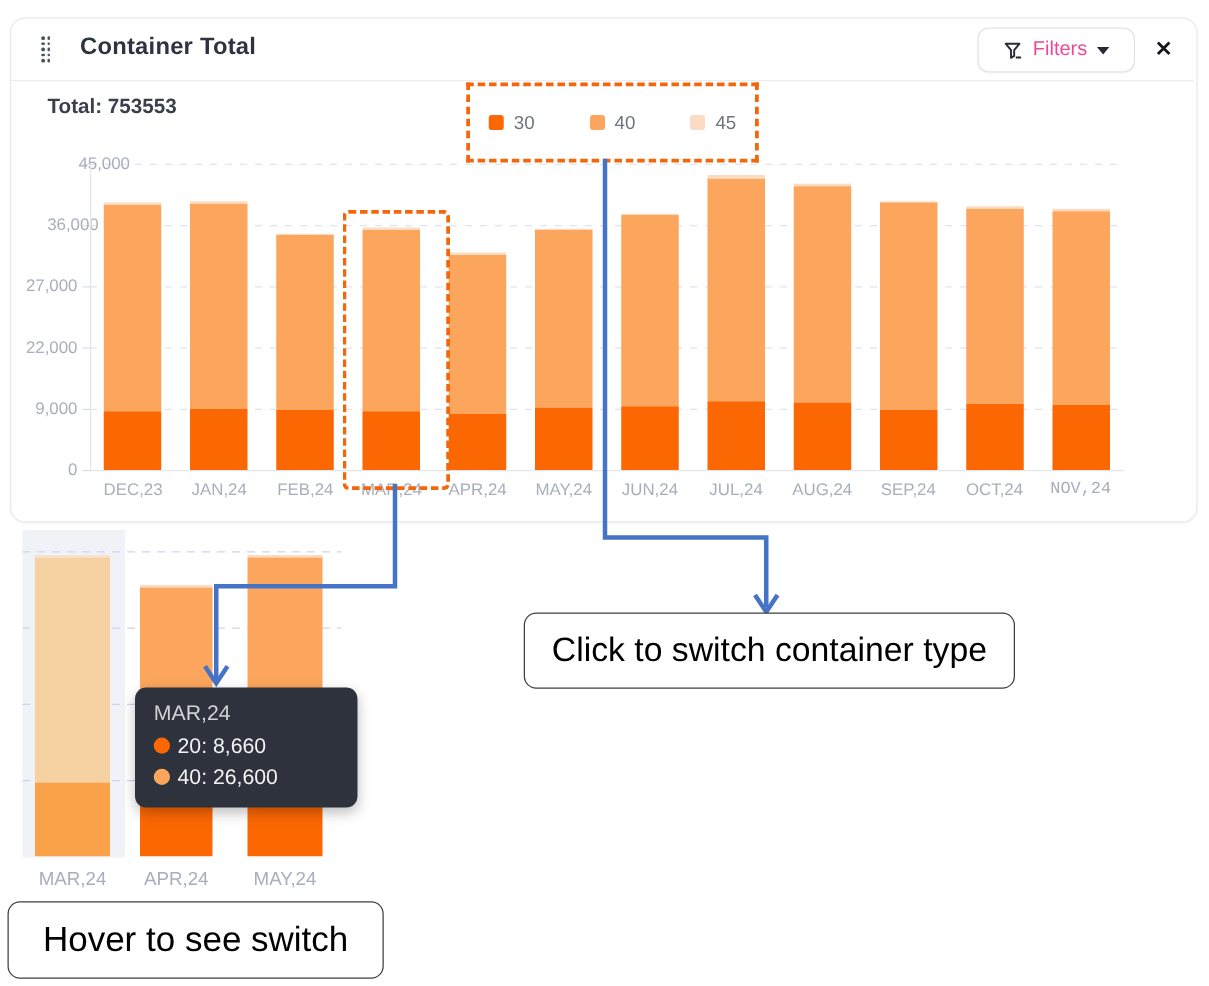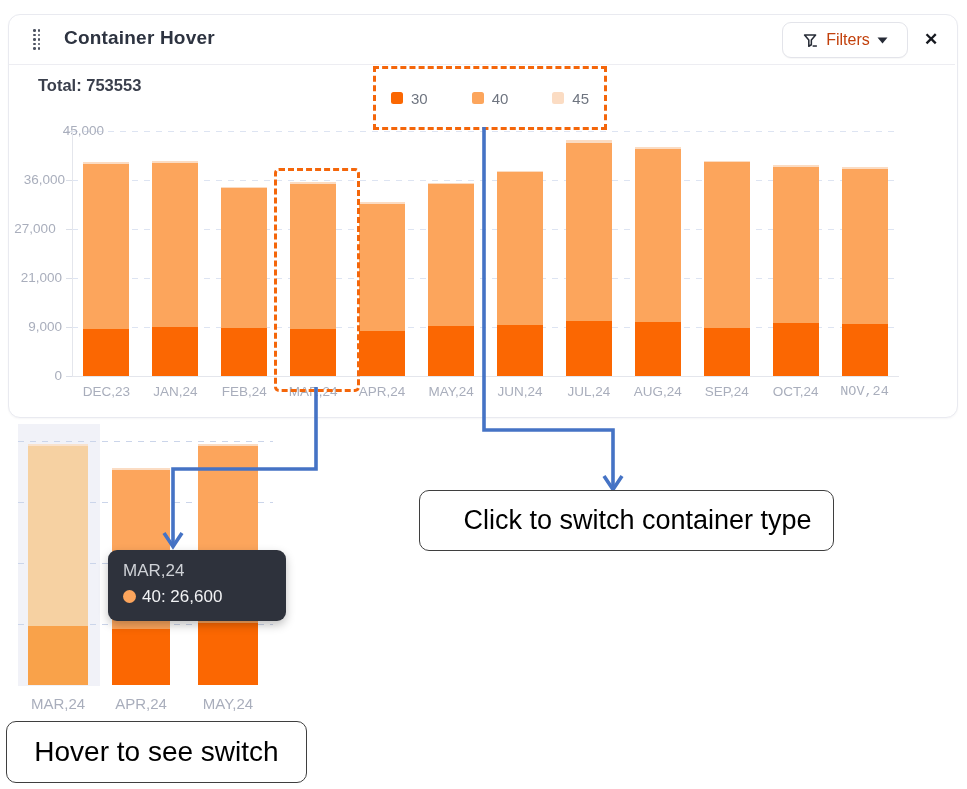--- a/index.html
+++ b/index.html
@@ -4,21 +4,21 @@
 <style>
   html,body{margin:0;padding:0;background:#fff;}
   #app{position:relative;width:967px;height:789px;font-family:"Liberation Sans",sans-serif;overflow:hidden;background:#fff;}
   .abs{position:absolute;}
   
   .card{left:8px;top:14px;width:948px;height:402px;background:#fff;border:1px solid #e9eaf0;border-radius:12px;box-shadow:0 1px 2px rgba(20,20,40,.04);}
   .drag-handle{left:33px;top:29px;width:10px;height:21px;display:grid;grid-template-columns:2.5px 2.5px;grid-auto-rows:2.5px;gap:2px;cursor:grab;}
   .drag-handle i{background:#4c5260;border-radius:50%;}
   .card-title{left:64px;top:27px;font-size:19px;font-weight:700;color:#2d3340;letter-spacing:.2px;}
   .filters-btn{left:782px;top:22px;width:124px;height:34px;border:1px solid #e3e4ea;border-radius:9px;background:#fff;display:flex;align-items:center;justify-content:center;gap:7px;cursor:pointer;box-shadow:0 1px 1px rgba(20,20,40,.03);}
-  .filters-btn span{font-size:16px;color:#c2410c;}
+  .filters-btn span{font-size:16px;color:#ec4899;}
   .close-btn{left:916px;top:24px;width:30px;height:30px;display:flex;align-items:center;justify-content:center;font-size:17px;font-weight:700;color:#15181f;cursor:pointer;}
   .header-divider{left:9px;top:64px;width:946px;height:1px;background:#ededf2;}
   .total-label{left:38px;top:76px;font-size:16.5px;font-weight:700;color:#3a3f4c;}
   
   .legend-box{left:373px;top:66px;width:228px;height:58px;border:3px dashed #f4660a;display:flex;align-items:center;justify-content:center;gap:44px;}
   .legend-item{display:flex;align-items:center;gap:8px;cursor:pointer;}
   .legend-swatch{width:12px;height:12px;border-radius:2.5px;}
   .legend-label{font-size:15px;color:#6f7580;}
   
   .gridline{height:1px;background:repeating-linear-gradient(90deg,#dde4f2 0 6px,transparent 6px 12px);}
@@ -35,21 +35,21 @@
   .hover-band{left:18px;top:424px;width:82px;height:262px;background:#f1f2f8;}
   .mini-xlabel{text-align:center;font-size:15px;color:#a9aebc;}
   
   .tooltip{left:108px;top:550px;width:149px;background:#2e323c;border-radius:9px;padding:11px 14px 12px 15px;box-shadow:0 4px 10px rgba(0,0,0,.25);}
   .tooltip-title{font-size:17px;color:#cfd2d7;margin-bottom:3px;}
   .tooltip-row{display:flex;align-items:center;gap:6px;font-size:17px;color:#f1f2f4;line-height:25px;}
   .tooltip-dot{width:13px;height:13px;border-radius:50%;flex:none;}
   .tooltip-total{font-size:17px;color:#f1f2f4;line-height:25px;}
   
   .note-box{background:#fff;border:1.6px solid #3f3f3f;border-radius:10px;display:flex;align-items:center;justify-content:center;color:#000;}
-  .note-click{left:419px;top:490px;width:391px;height:59px;font-size:27px;padding-left:22px;}
+  .note-click{left:419px;top:490px;width:391px;height:59px;font-size:27px;}
   .note-hover{left:6px;top:721px;width:299px;height:60px;font-size:28px;}
   svg.overlay{left:0;top:0;pointer-events:none;}
 </style>
 </head>
 <body>
 
 <div id="app">
 
   <div class="abs card"></div>
 
@@ -58,21 +58,21 @@
       <i></i>
       <i></i>
       <i></i>
       <i></i>
       <i></i>
       <i></i>
       <i></i>
       <i></i>
       <i></i>
   </div>
-  <div class="abs card-title">Container Hover</div>
+  <div class="abs card-title">Container Total</div>
 
   <div class="abs filters-btn">
     <svg width="17" height="17" viewBox="0 0 20 20">
       <path d="M3 3.5 h13 l-5 6 v5.5 l-3 1.8 v-7.3 z" fill="none" stroke="#262b36" stroke-width="1.8" stroke-linejoin="round"></path>
       <path d="M12.5 16.5 h5" stroke="#262b36" stroke-width="1.8"></path>
     </svg>
     <span>Filters</span>
     <svg width="11" height="7" viewBox="0 0 11 7">
       <path d="M0.5 0.5 h10 l-5 6 z" fill="#262b36"></path>
     </svg>
@@ -98,27 +98,27 @@
     </div>
 
   <div class="abs" id="main-chart" style="left:0;top:0;width:967px;height:416px;">
       <div class="abs tickmark" style="left: 66px; top: 376px;"></div>
       <div class="abs ylabel" style="left: 8px; top: 368px;">0</div>
       <div class="abs gridline" style="left: 72px; top: 326.5px; width: 827px;"></div>
       <div class="abs tickmark" style="left: 66px; top: 327px;"></div>
       <div class="abs ylabel" style="left: 8px; top: 319px;">9,000</div>
       <div class="abs gridline" style="left: 72px; top: 277.5px; width: 827px;"></div>
       <div class="abs tickmark" style="left: 66px; top: 278px;"></div>
-      <div class="abs ylabel" style="left: 8px; top: 270px;">21,000</div>
+      <div class="abs ylabel" style="left: 8px; top: 270px;">22,000</div>
       <div class="abs gridline" style="left: 72px; top: 228.5px; width: 827px;"></div>
       <div class="abs tickmark" style="left: 66px; top: 229px;"></div>
-      <div class="abs ylabel" style="left: 8px; top: 221px; text-align: center;">27,000</div>
+      <div class="abs ylabel" style="left: 8px; top: 221px;">27,000</div>
       <div class="abs gridline" style="left: 72px; top: 179.5px; width: 827px;"></div>
       <div class="abs tickmark" style="left: 66px; top: 180px;"></div>
-      <div class="abs ylabel" style="left: 11px; top: 172px;">36,000</div>
+      <div class="abs ylabel" style="left: 25px; top: 172px;">36,000</div>
       <div class="abs gridline" style="left: 72px; top: 130.5px; width: 827px;"></div>
       <div class="abs tickmark" style="left: 66px; top: 131px;"></div>
       <div class="abs ylabel" style="left: 8px; top: 123px; margin-left: 42px;">45,000</div>
       <div class="abs bar-col" style="left: 83.4583px; top: 162.306px; width: 46px; height: 213.694px;">
         <div style="height: 1.74222px; background: rgb(251, 220, 195);"></div>
         <div style="height: 164.858px; background: rgb(252, 165, 92);"></div>
         <div style="height: 47.0944px; background: rgb(251, 103, 2); flex: 1 1 0%;"></div>
       </div>
       <div class="abs xlabel" style="left: 72px; top: 384px; width: 68.9167px;">DEC,23</div>
       <div class="abs bar-col" style="left: 152.375px; top: 161.489px; width: 46px; height: 214.511px;">
@@ -224,20 +224,24 @@
       <path d="M604 476 L613 489.5 L622 476"></path>
       <path d="M316 387 V469 H173 V544"></path>
       <path d="M164 533 L173 546.5 L182 533"></path>
     </g>
   </svg>
 
   <div class="abs tooltip" id="tooltip">
     <div class="tooltip-title">MAR,24</div>
     <div id="tooltip-rows">
         <div class="tooltip-row">
+          <div class="tooltip-dot" style="background: rgb(251, 103, 2);"></div>
+          <span>20: 8,660</span>
+        </div>
+        <div class="tooltip-row">
           <div class="tooltip-dot" style="background: rgb(252, 165, 92);"></div>
           <span>40: 26,600</span>
         </div>
       </div>
   </div>
 
   <div class="abs note-box note-click">
     <span>Click to switch container type</span>
   </div>
   <div class="abs note-box note-hover">

